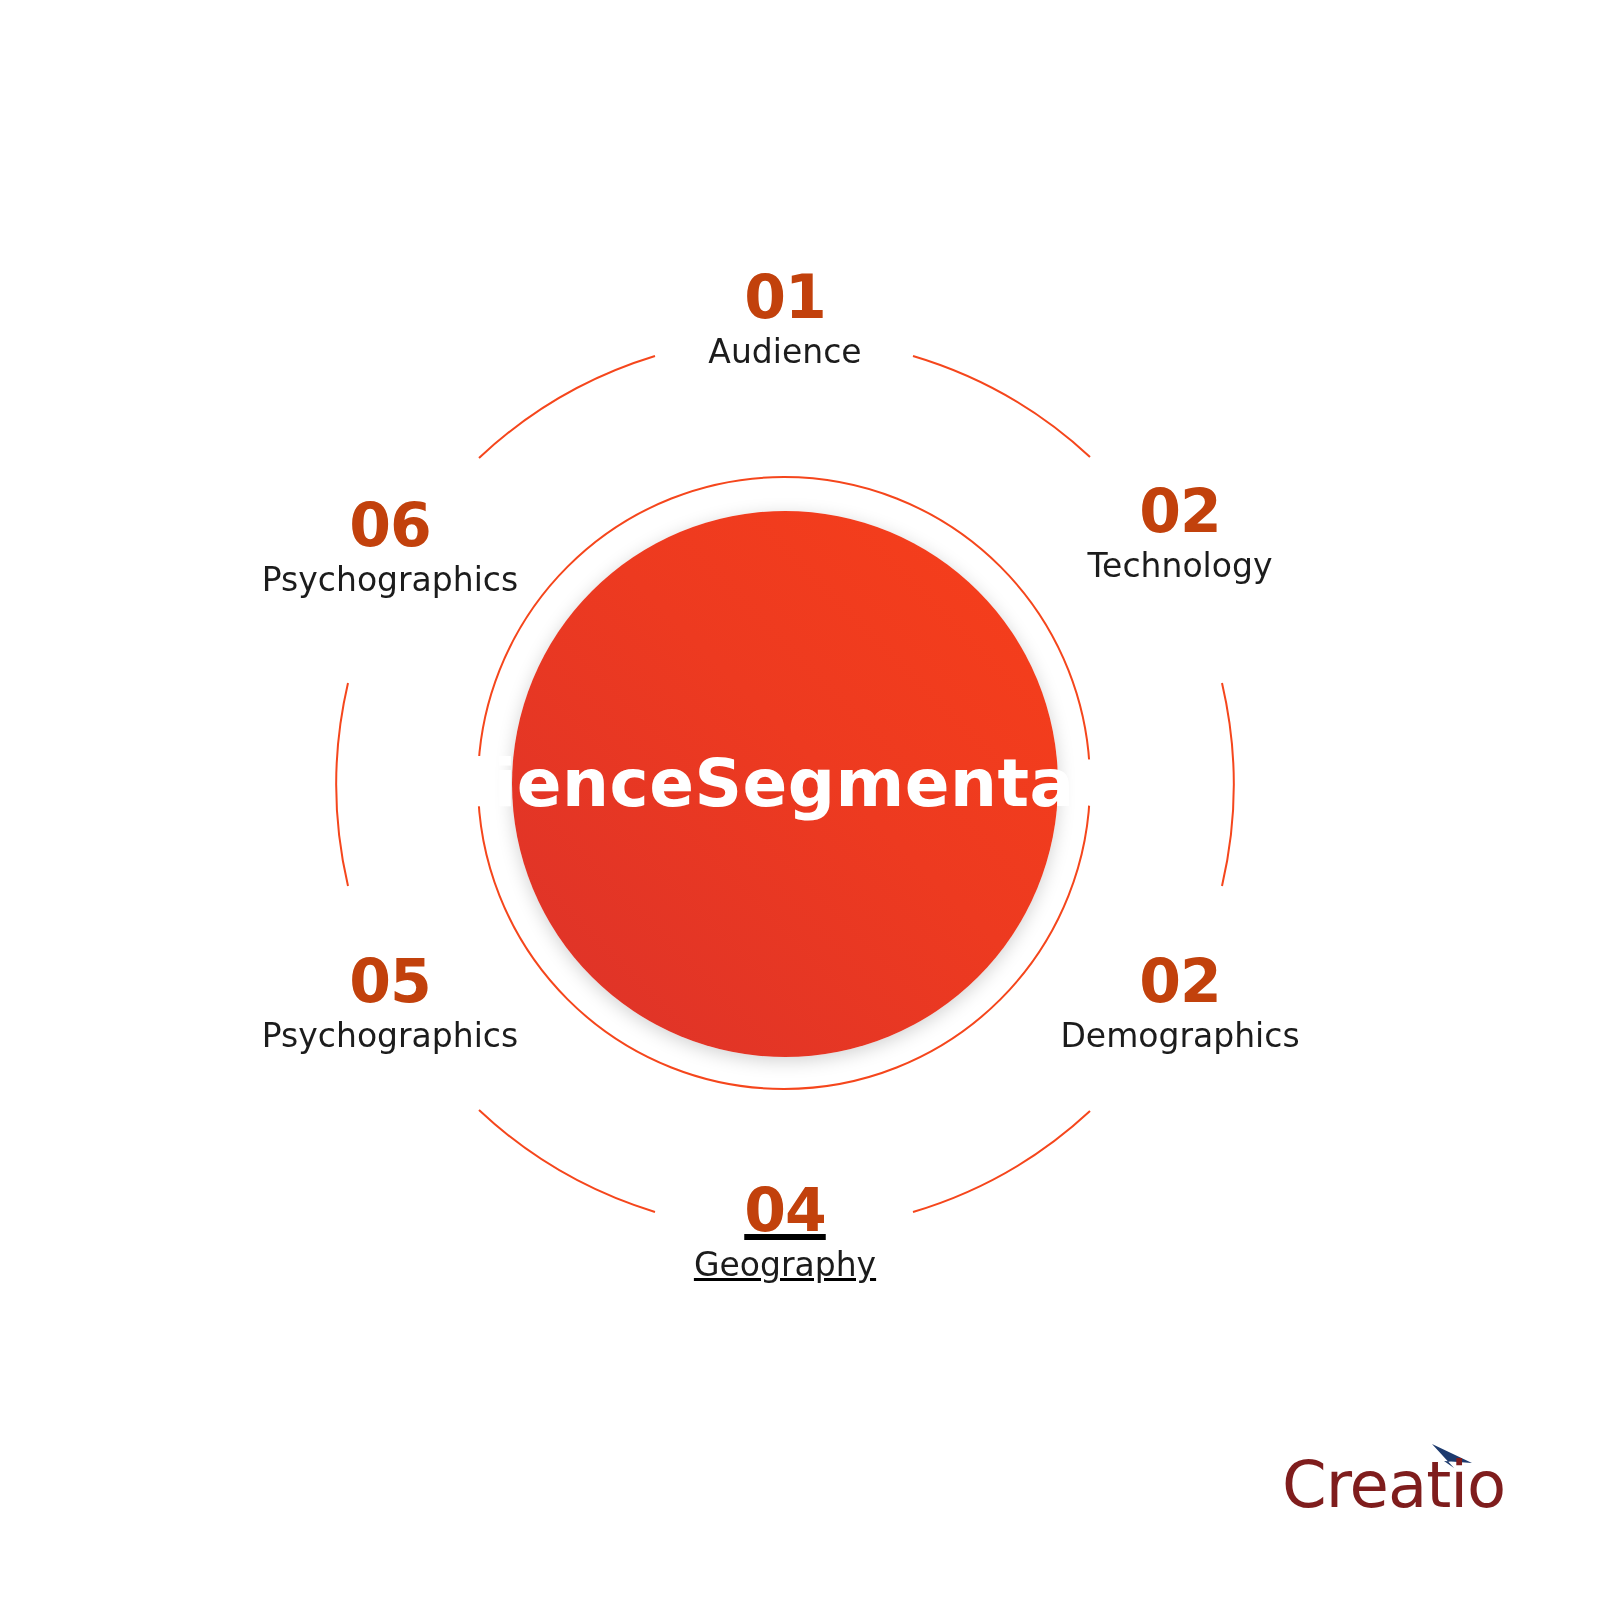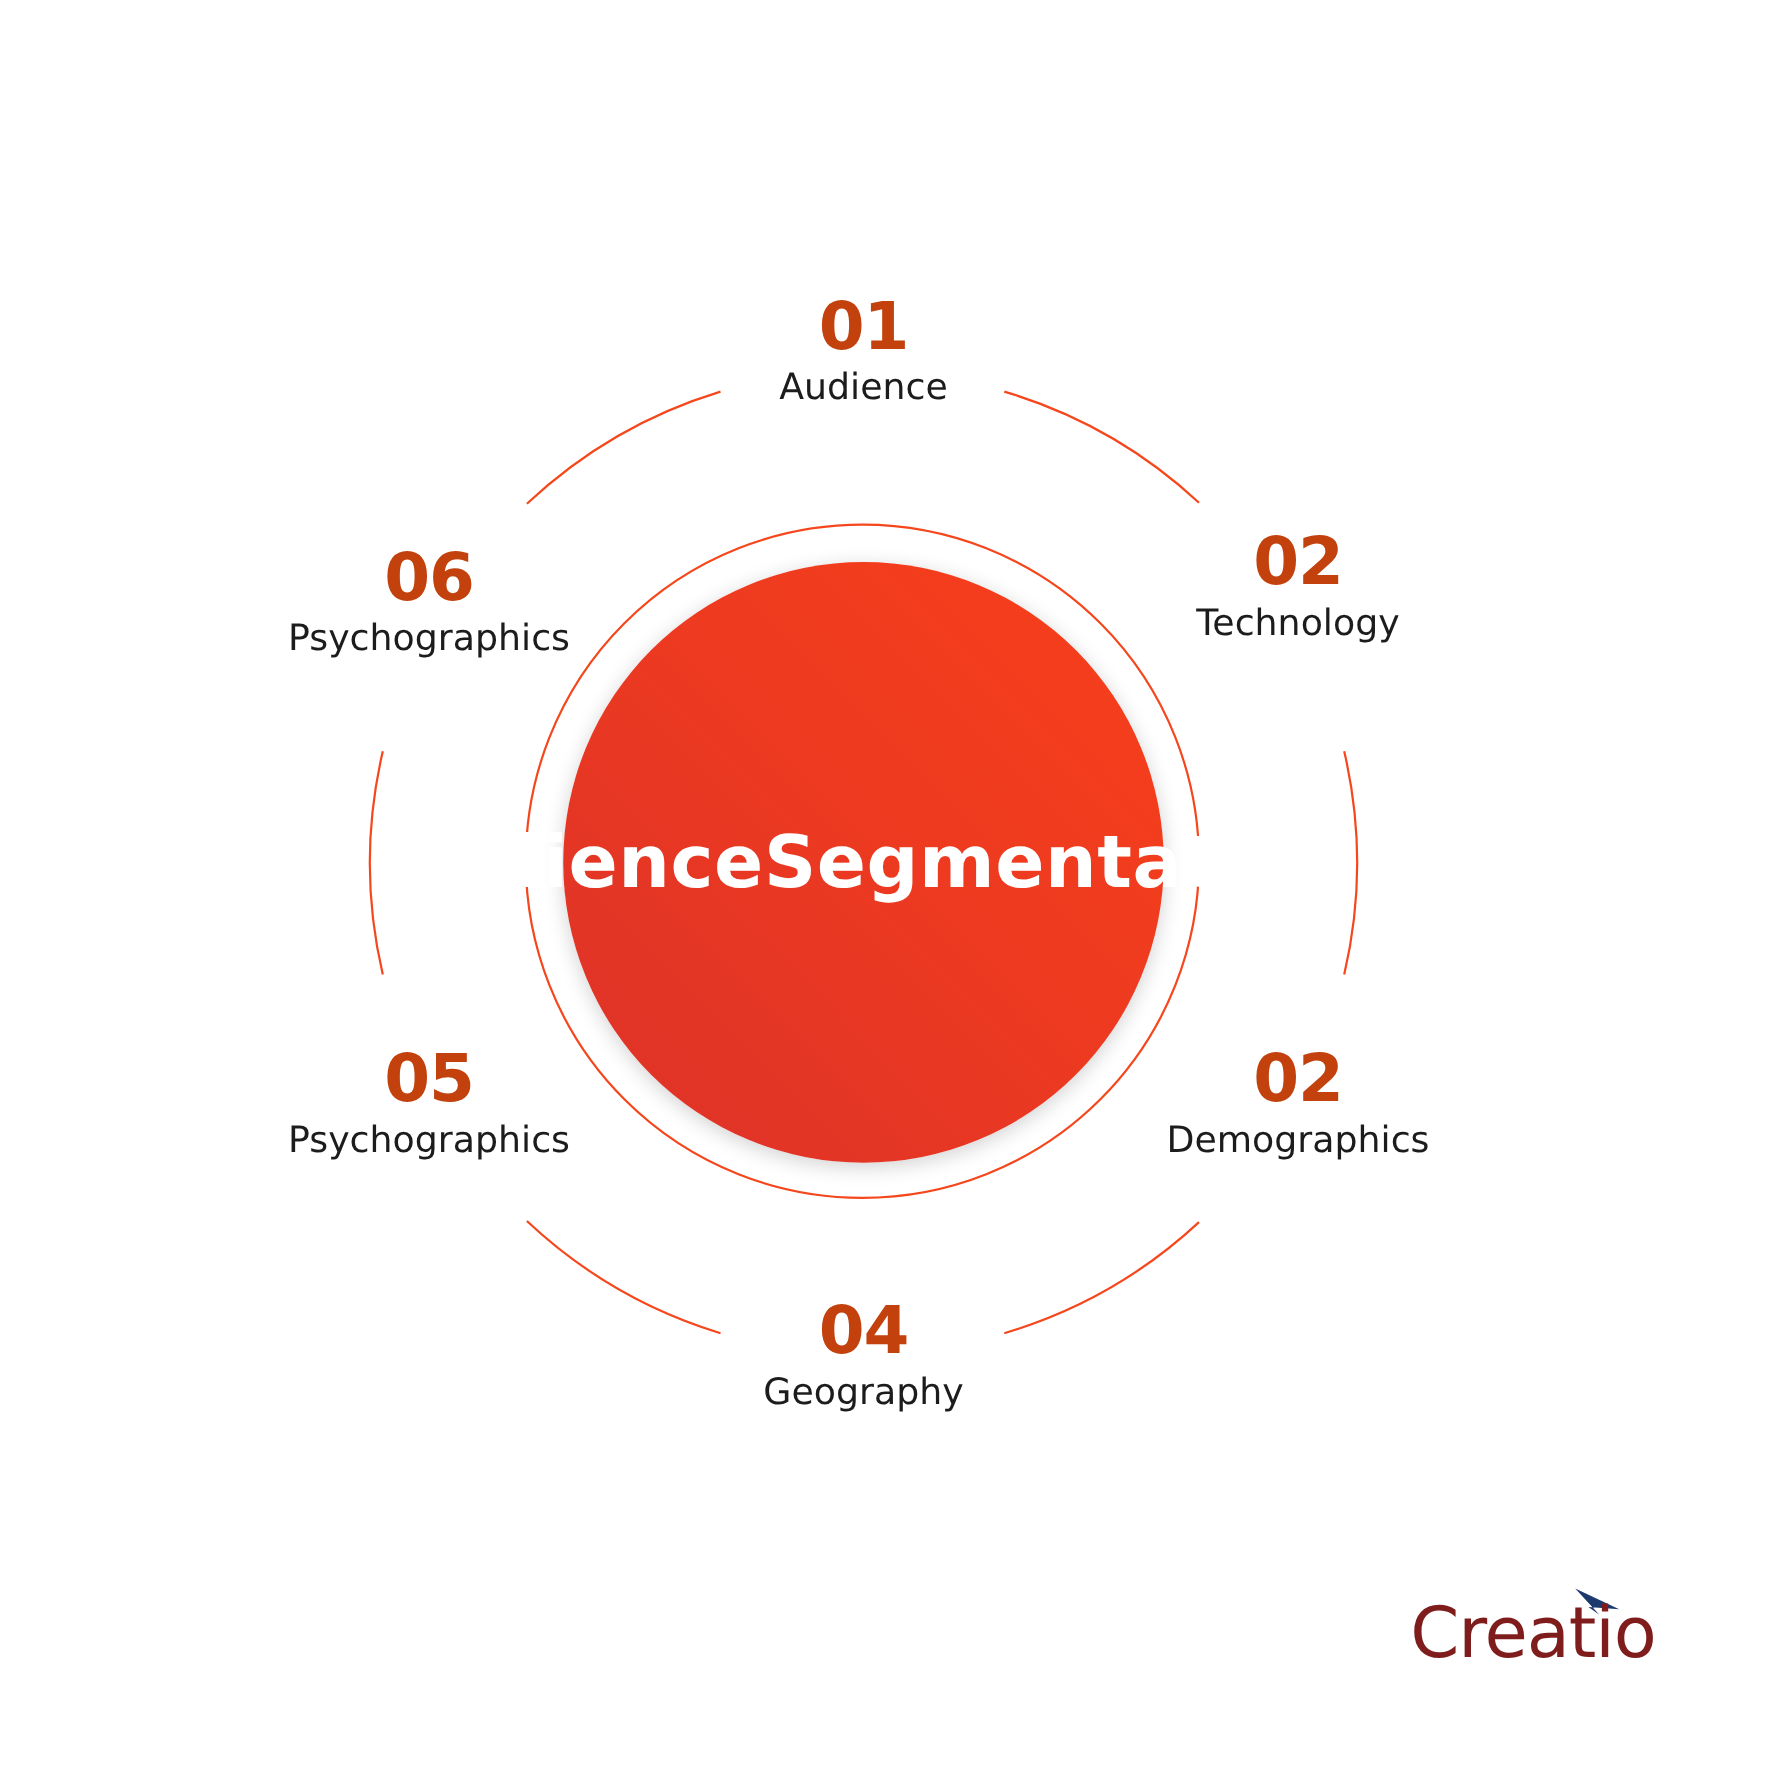--- a/index.html
+++ b/index.html
@@ -84,21 +84,21 @@
 <div class="segment" style="left:1180px; top:480px;">
   <div class="seg-num">02</div>
   <div class="seg-label">Technology</div>
 </div>
 
 <div class="segment" style="left:1180px; top:950px;">
   <div class="seg-num">02</div>
   <div class="seg-label">Demographics</div>
 </div>
 
-<div class="segment" style="left:785px; top:1179px;">
+<div class="segment" style="left:785px; top:1179px;text-decoration:underline;">
   <div class="seg-num">04</div>
   <div class="seg-label">Geography</div>
 </div>
 
 <div class="segment" style="left:390px; top:950px;">
   <div class="seg-num">05</div>
   <div class="seg-label">Psychographics</div>
 </div>
 
 <div class="segment" style="left:390px; top:494px;">

